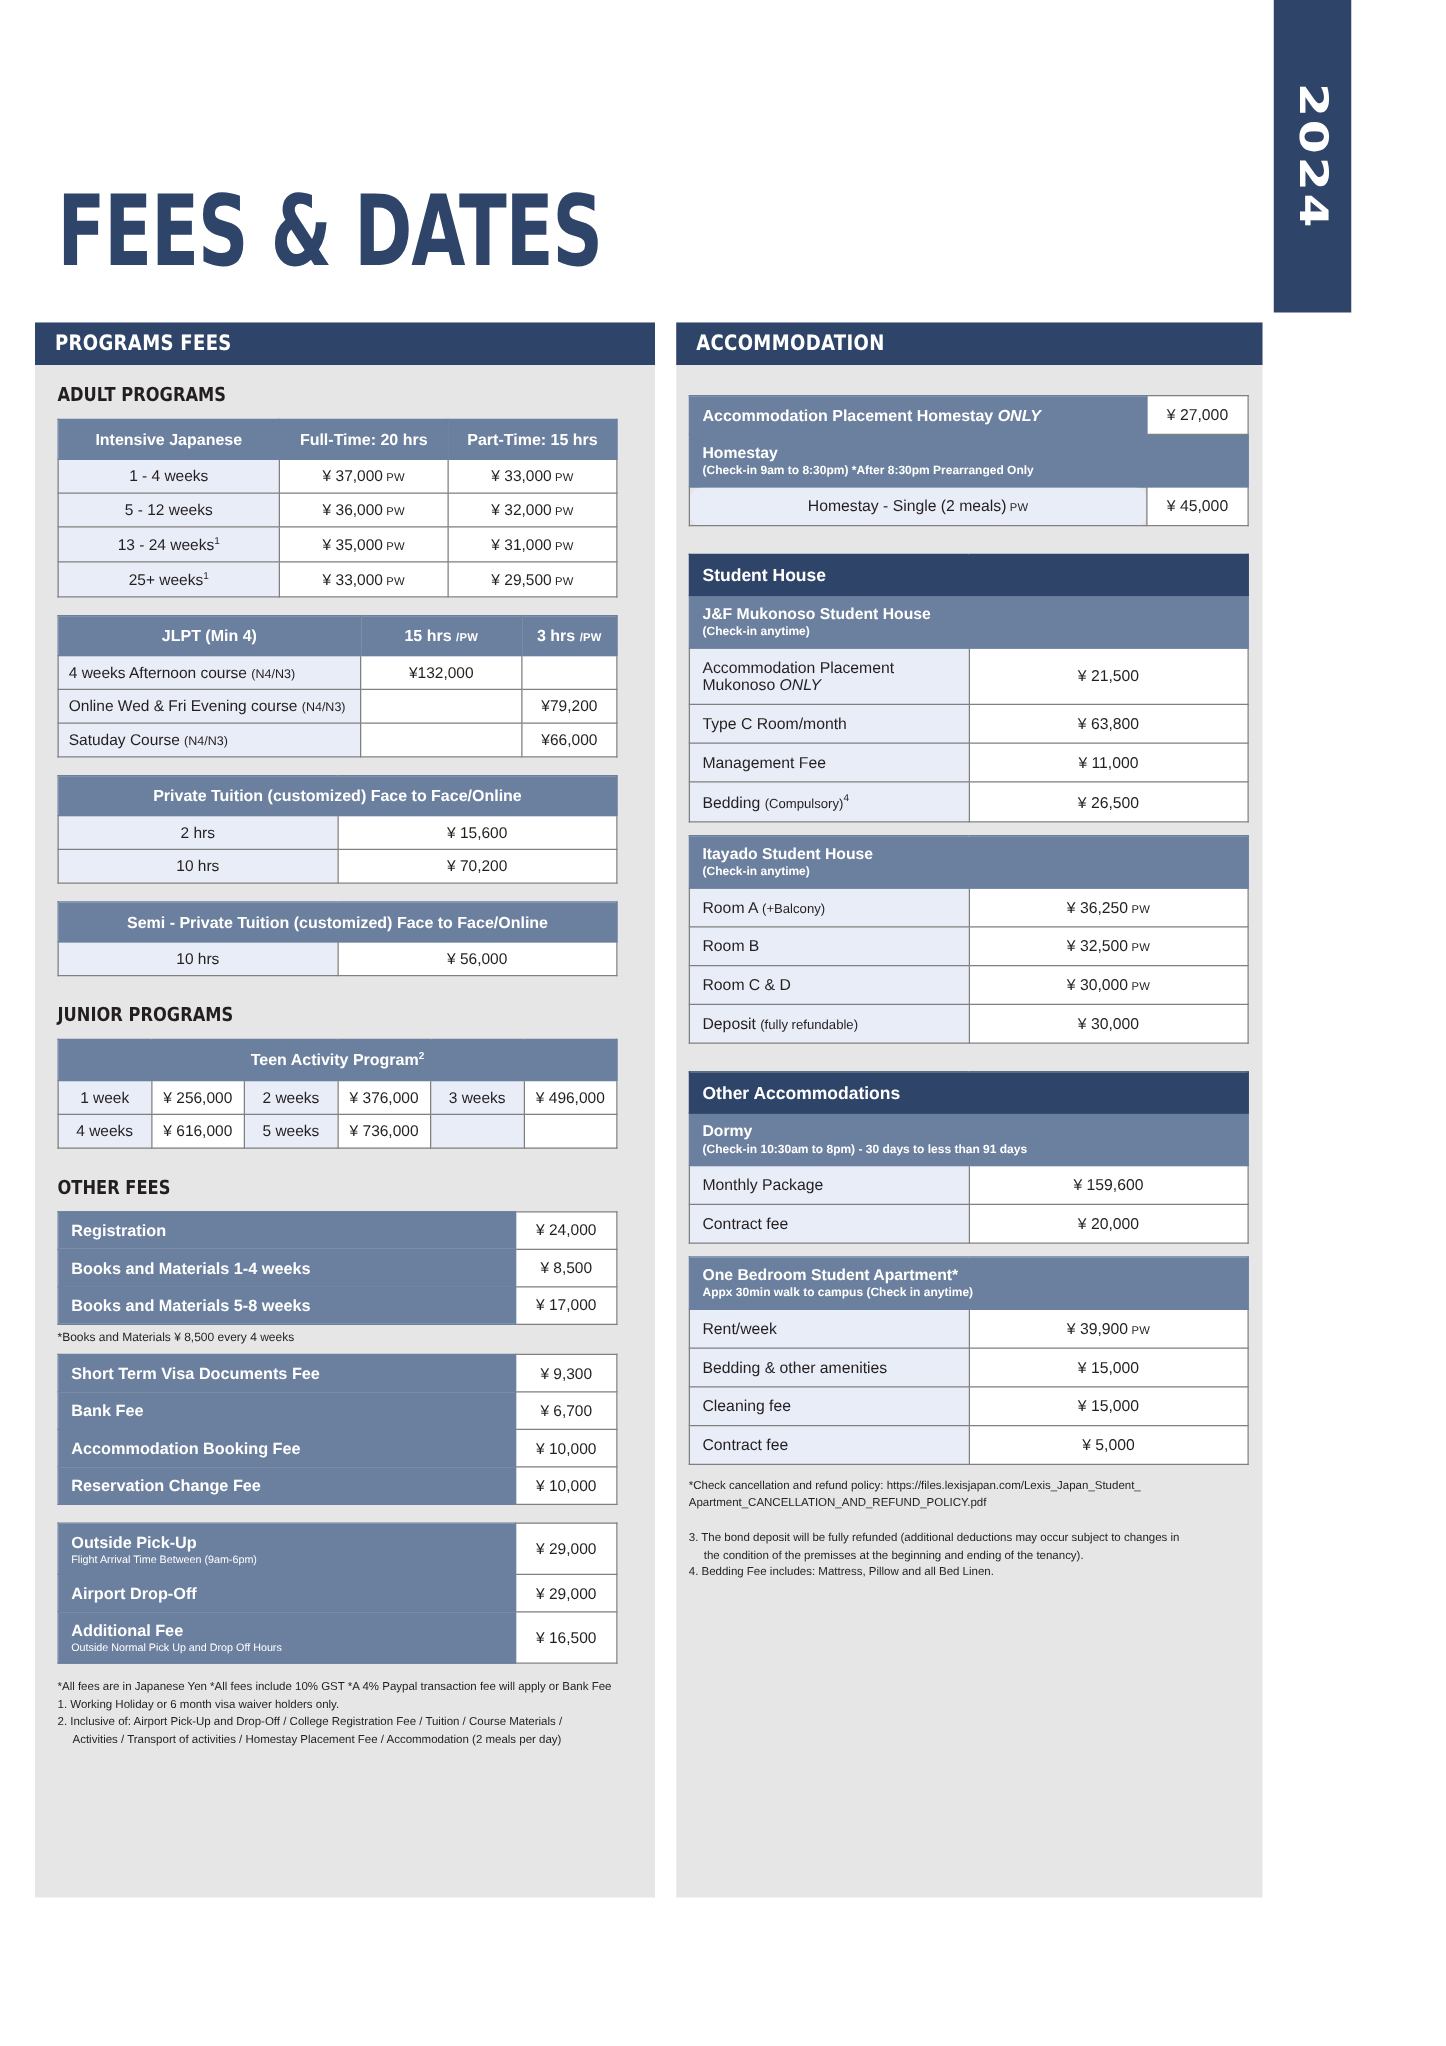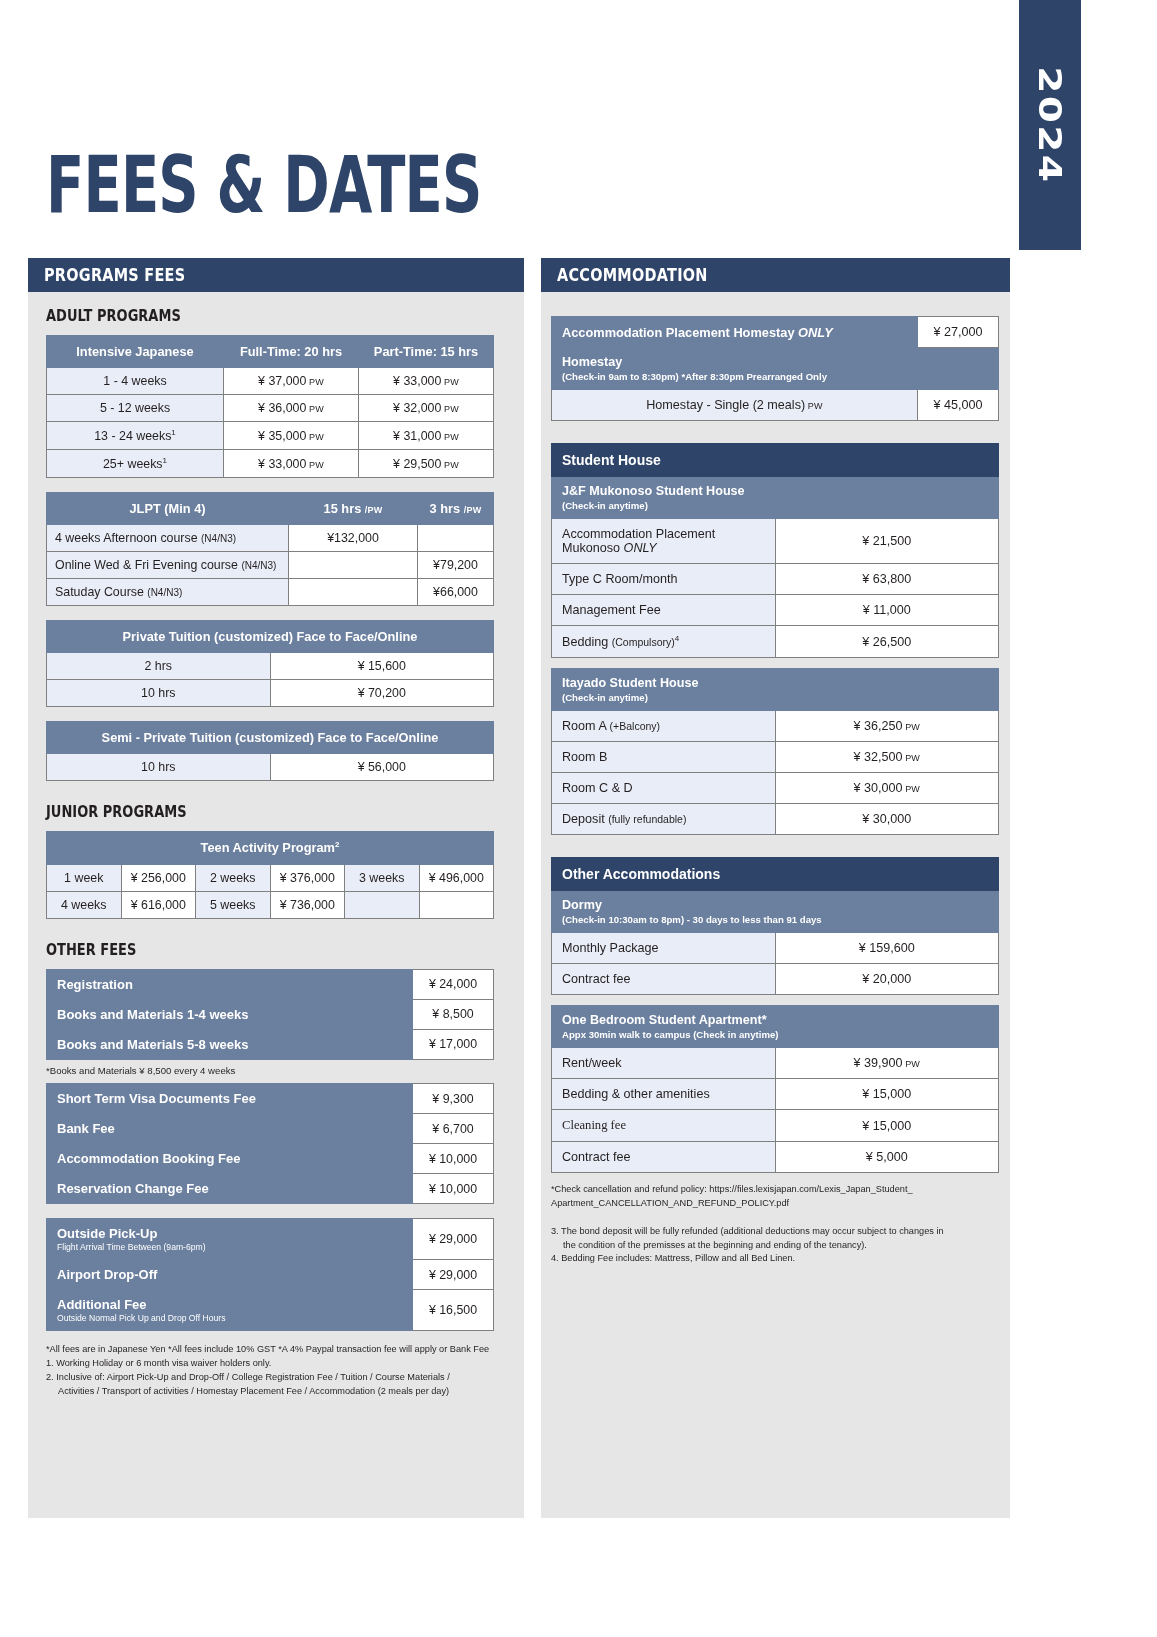--- a/index.html
+++ b/index.html
@@ -349,21 +349,21 @@
         <table class="acc-tbl">
             <tbody id="homestay-body">
               <tr>
                 <td class="accDark" style="width: 345px;">Accommodation Placement Homestay <span class="ital">ONLY</span></td>
                 <td class="accVal">¥ 27,000</td>
               </tr>
               <tr>
                 <td class="accGroup" colspan="2"><span>Homestay</span><span class="sub">(Check-in 9am to 8:30pm)  *After 8:30pm Prearranged Only</span></td>
               </tr>
               <tr>
-                <td class="accLbl" style="text-align: center;"><span>Homestay - Single (2 meals)</span><span class="pw"> PW</span></td>
+                <td class="accLbl" style="text-align: center; border-radius: 10px;"><span>Homestay - Single (2 meals)</span><span class="pw"> PW</span></td>
                 <td class="accVal">¥ 45,000</td>
               </tr>
             </tbody>
           </table>
 
         <table class="acc-tbl" style="margin-top:22px;">
           <tbody>
               <tr>
             <td class="accNavy" colspan="2">Student House</td>
           </tr>
@@ -441,21 +441,21 @@
               </tr>
               <tr>
                 <td class="accLbl" style="width: 345px;">Rent/week</td>
                 <td class="accVal"><span>¥ 39,900</span><span class="pw"> PW</span></td>
               </tr>
               <tr>
                 <td class="accLbl" style="width: 345px;">Bedding &amp; other amenities</td>
                 <td class="accVal"><span>¥ 15,000</span></td>
               </tr>
               <tr>
-                <td class="accLbl" style="width: 345px; font-family: Liberation Serif, serif;">Cleaning fee</td>
+                <td class="accLbl" style="width: 345px;">Cleaning fee</td>
                 <td class="accVal"><span>¥ 15,000</span></td>
               </tr>
               <tr>
                 <td class="accLbl" style="width: 345px;">Contract fee</td>
                 <td class="accVal"><span>¥ 5,000</span></td>
               </tr>
             </tbody>
           </table>
 
         <div style="margin-top:10px;">

